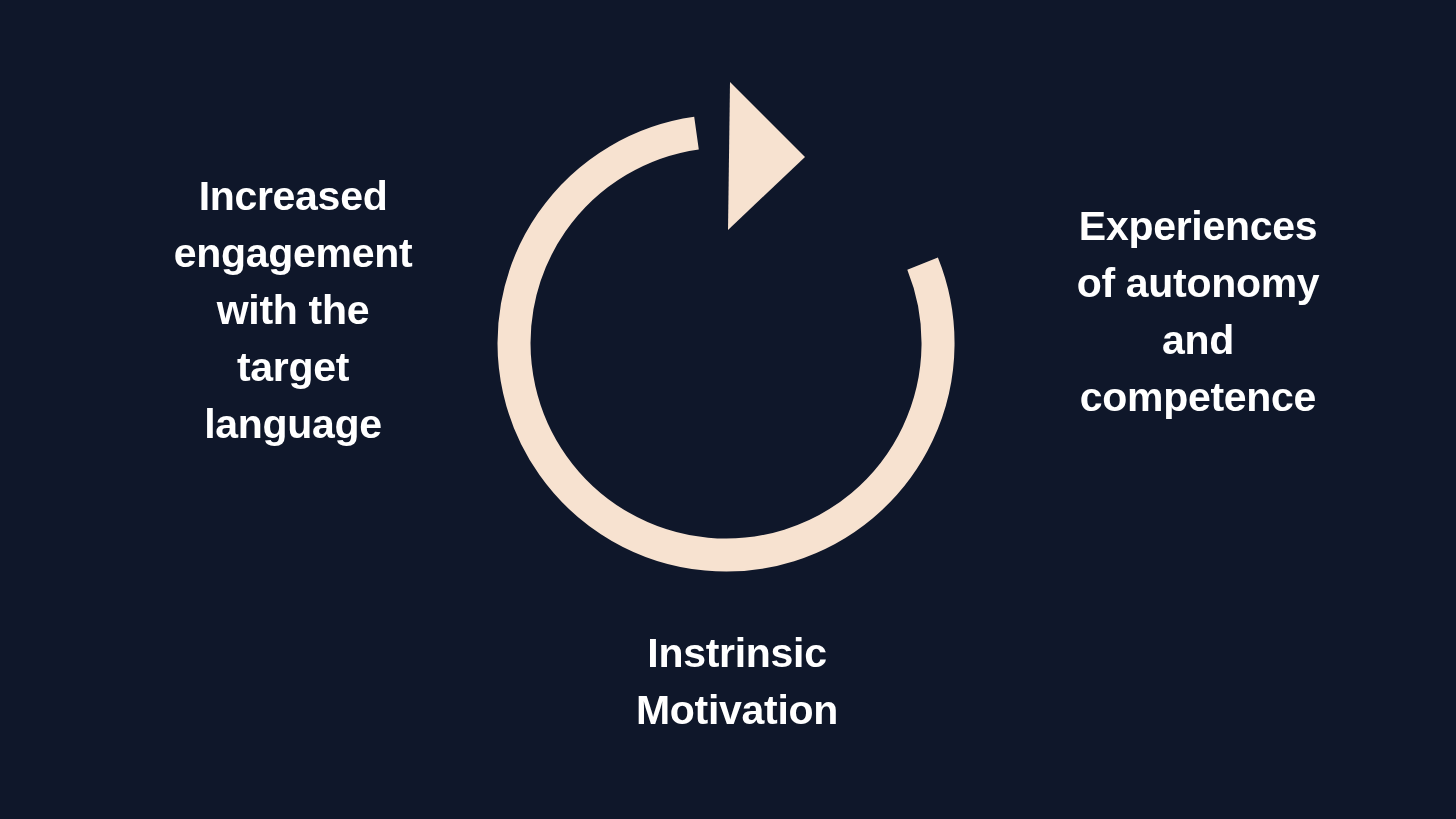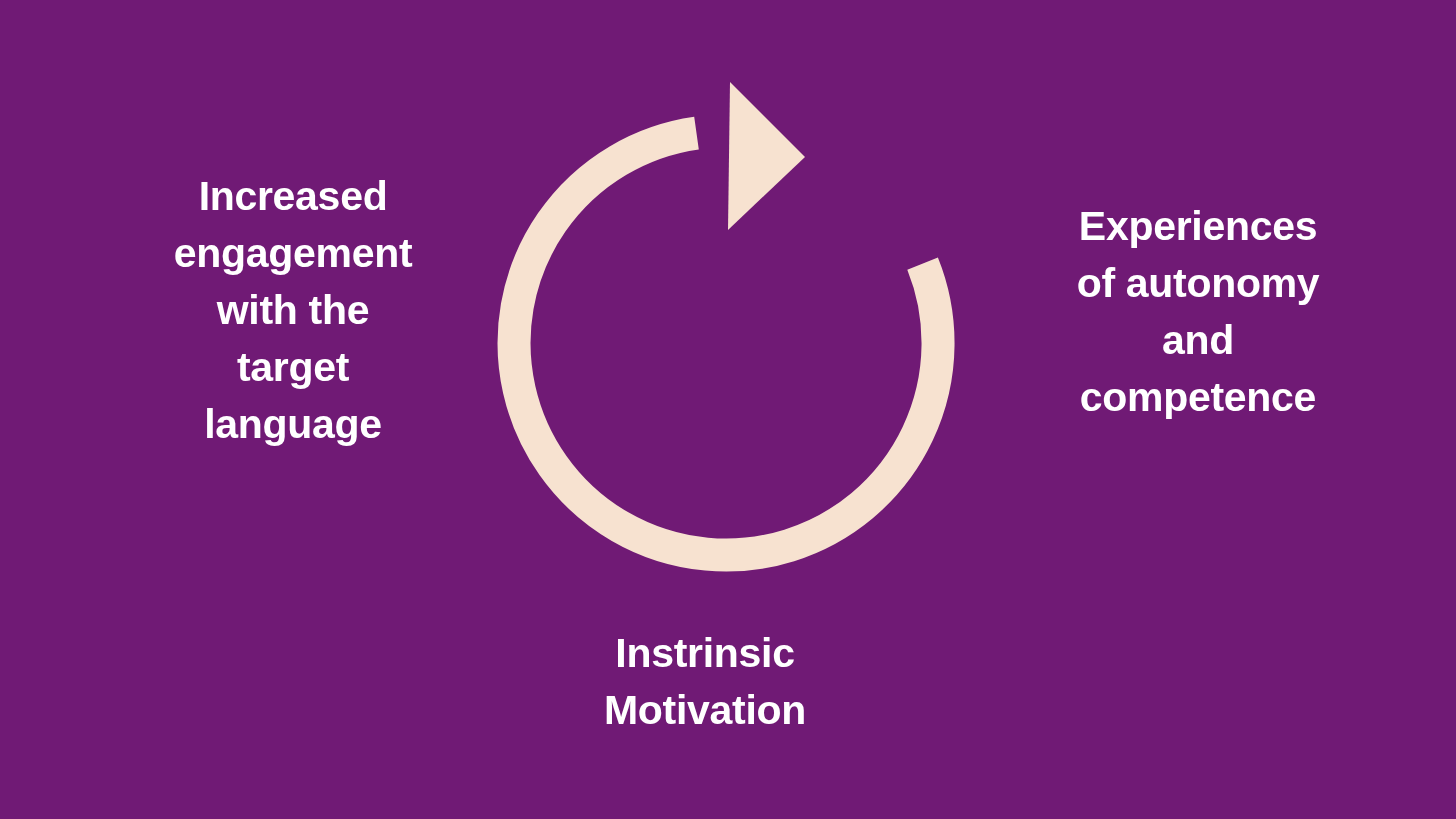--- a/index.html
+++ b/index.html
@@ -52,29 +52,29 @@
     width: 326px;
   }
 
   #label-autonomy {
     left: 1030px;
     top: 198px;
     width: 336px;
   }
 
   #label-motivation {
-    left: 540px;
+    left: 572px;
     top: 625px;
     width: 330px;
   }
 </style>
 </head>
 <body>
 
-<div id="slide" style="background: #701a75;">
+<div id="slide" style="background: #0f172a;">
 
   <svg id="cycle-graphic" viewBox="0 0 1456 819" width="1456" height="819" xmlns="http://www.w3.org/2000/svg">
 
     <path d="M 922.6 263.6 A 212 212 0 1 1 696.5 133.1" fill="none" stroke="#F7E2D0" stroke-width="33" stroke-linecap="butt"></path>
 
     <polygon points="730,82 805,157 728,230" fill="#F7E2D0"></polygon>
   </svg>
 
   <div class="node-label" id="label-engagement" style="color: rgb(255, 255, 255);">Increased
 engagement

